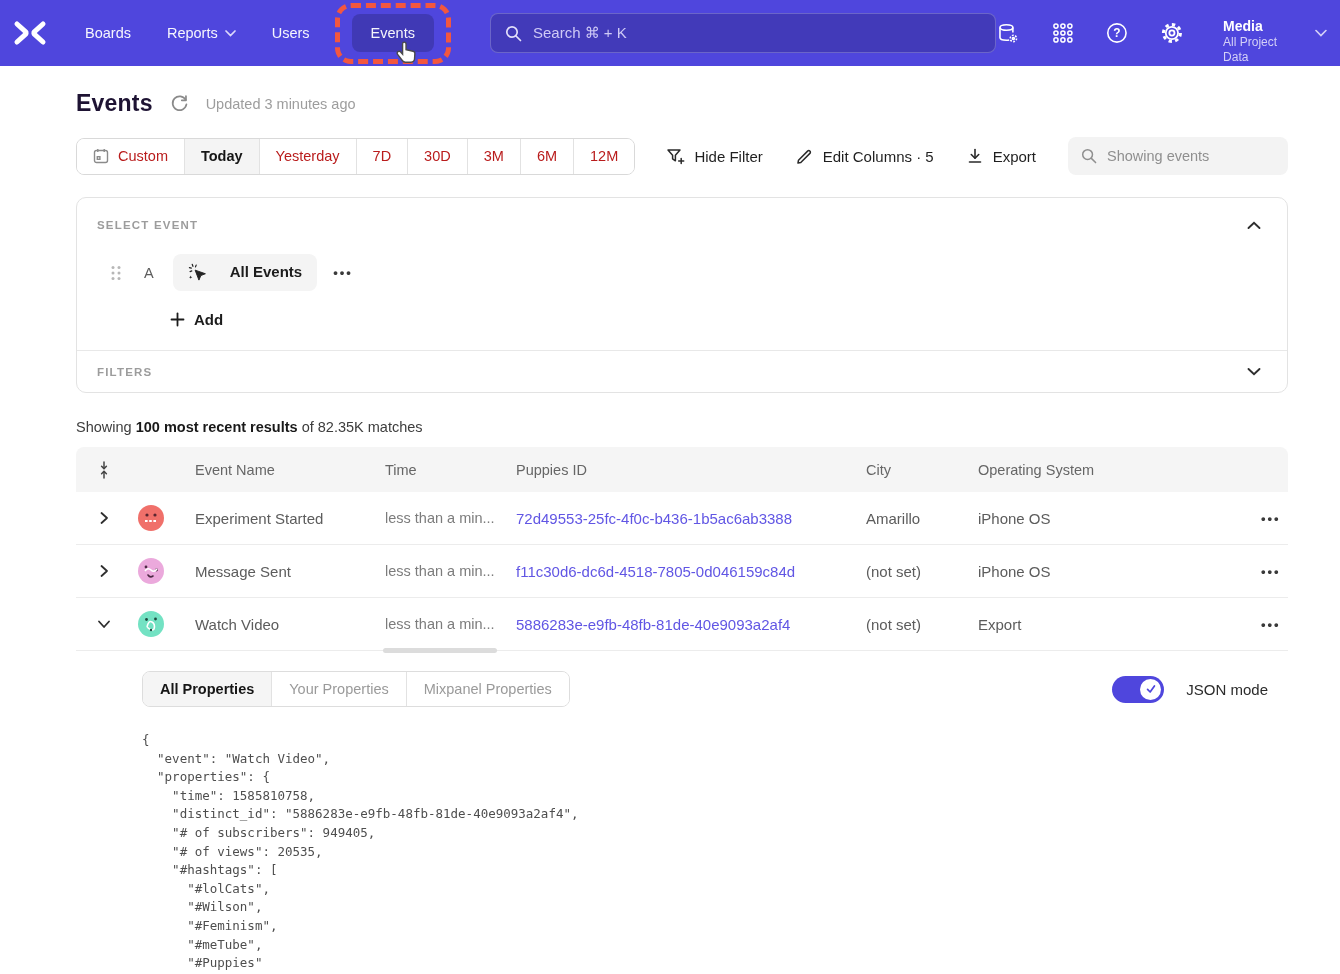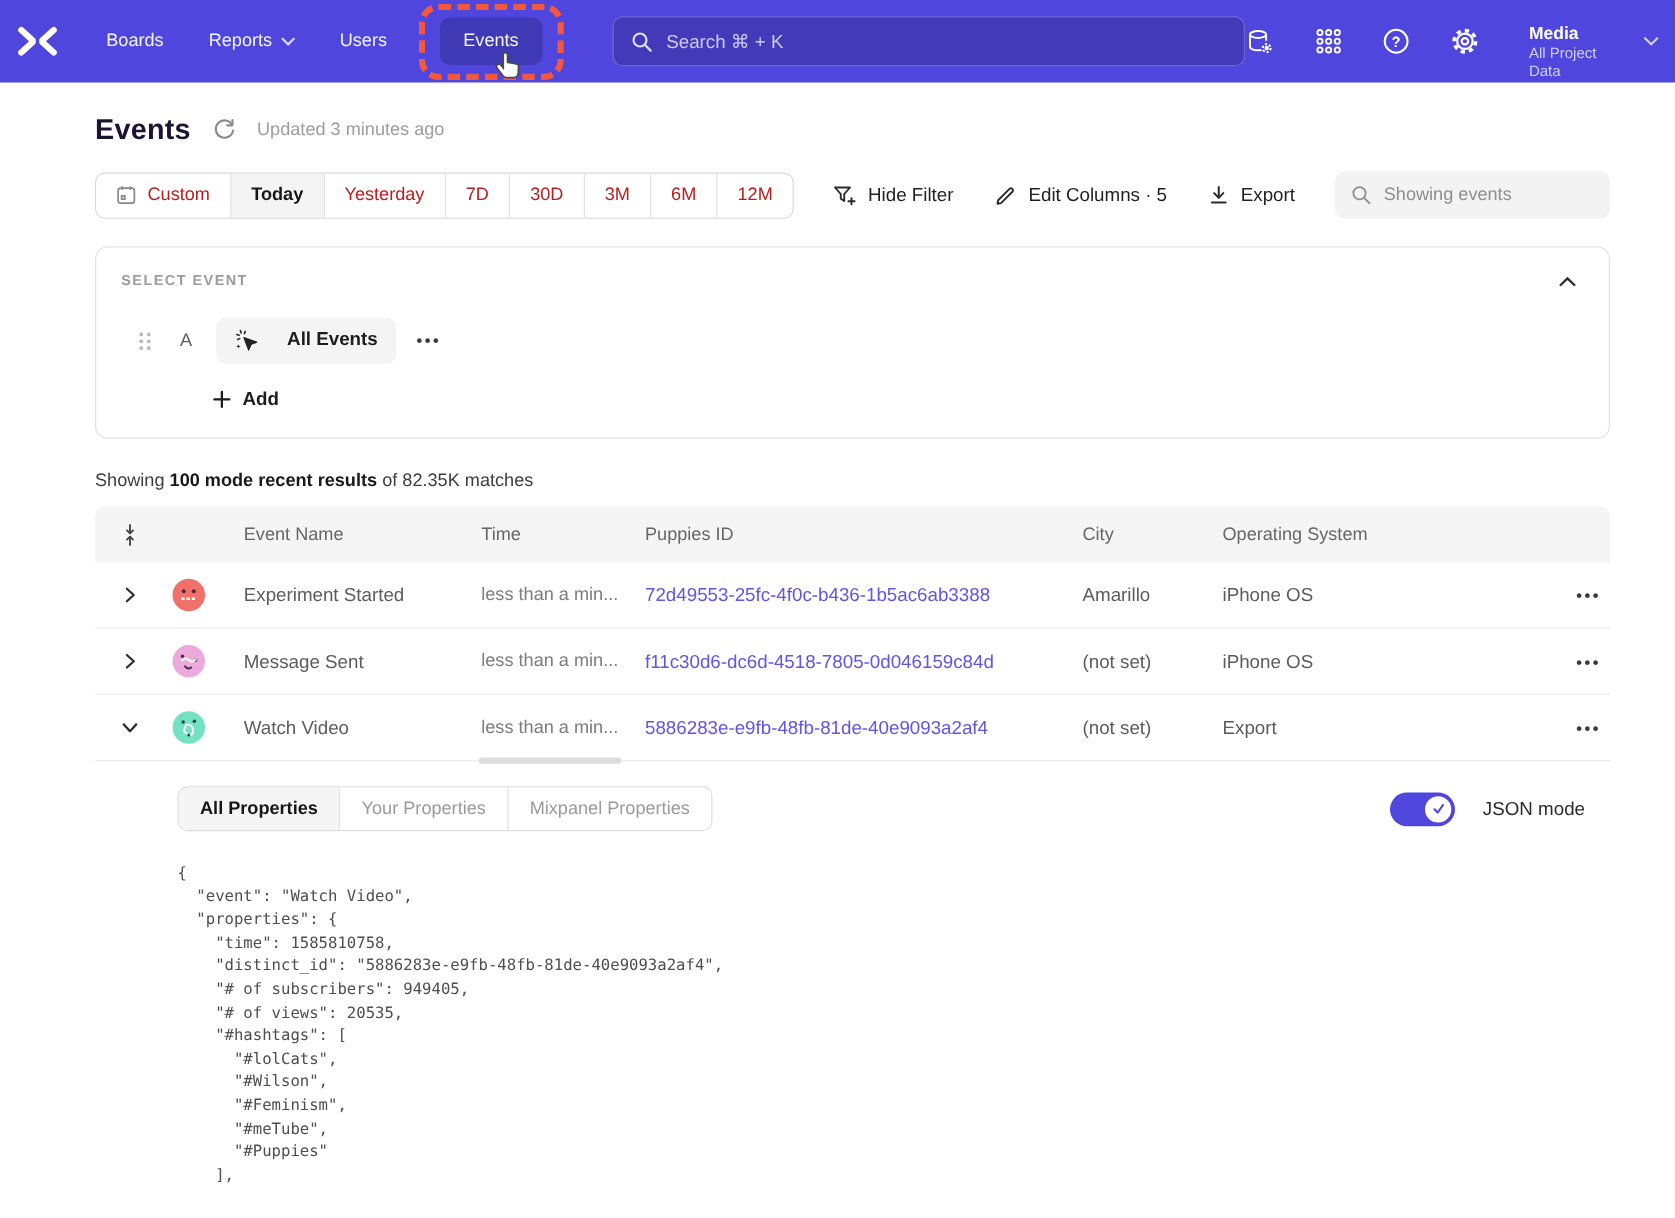--- a/index.html
+++ b/index.html
@@ -317,25 +317,33 @@
         <button class="dots">•••</button>
       </div>
       <button class="add-btn">
         <svg width="15" height="15" viewBox="0 0 15 15">
           <line x1="7.5" y1="1.5" x2="7.5" y2="13.5" stroke="#1c1c1c" stroke-width="1.8" stroke-linecap="round"></line>
           <line x1="1.5" y1="7.5" x2="13.5" y2="7.5" stroke="#1c1c1c" stroke-width="1.8" stroke-linecap="round"></line>
         </svg>
         <span>Add</span>
       </button>
     </div>
+    <div class="card-sec2">
+      <span class="sec-label">FILTERS</span>
+      <button class="chev-btn">
+        <svg width="14" height="9" viewBox="0 0 14 9">
+          <polyline points="1.5,2 7,7.2 12.5,2" fill="none" stroke="#2e2e2e" stroke-width="1.9" stroke-linecap="round"></polyline>
+        </svg>
+      </button>
+    </div>
   </div>
 
   <p class="showing">
     <span>Showing</span>
-    <b>100 mode recent results</b>
+    <b>100 most recent results</b>
     <span>of 82.35K matches</span>
   </p>
 
   <div class="tbl">
     <div class="tbl-grid tbl-head">
       <svg width="20" height="20" viewBox="0 0 20 20" style="justify-self:center">
         <g stroke="#444" stroke-width="1.5" fill="none" stroke-linecap="round" stroke-linejoin="round">
           <line x1="10" y1="2" x2="10" y2="8.5"></line>
             <polyline points="7.6,6.3 10,8.7 12.4,6.3"></polyline>
           <line x1="10" y1="18" x2="10" y2="11.5"></line>

